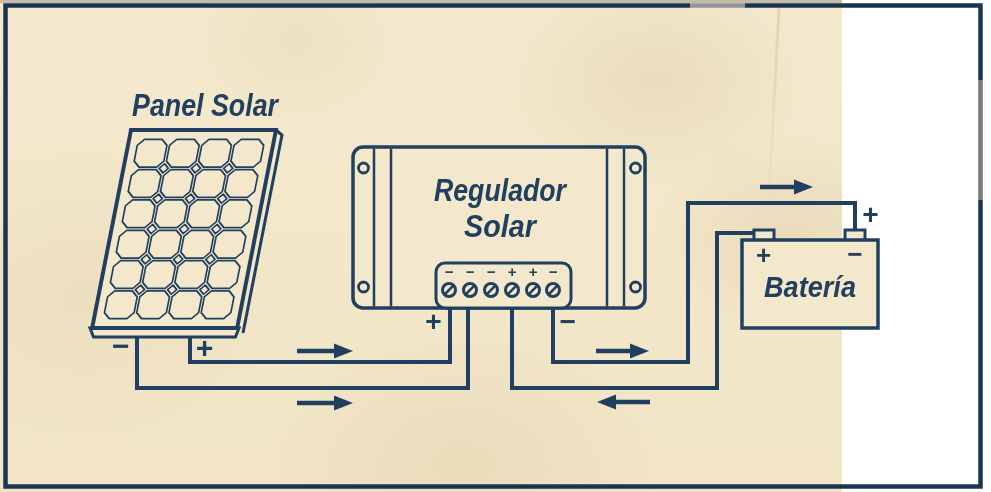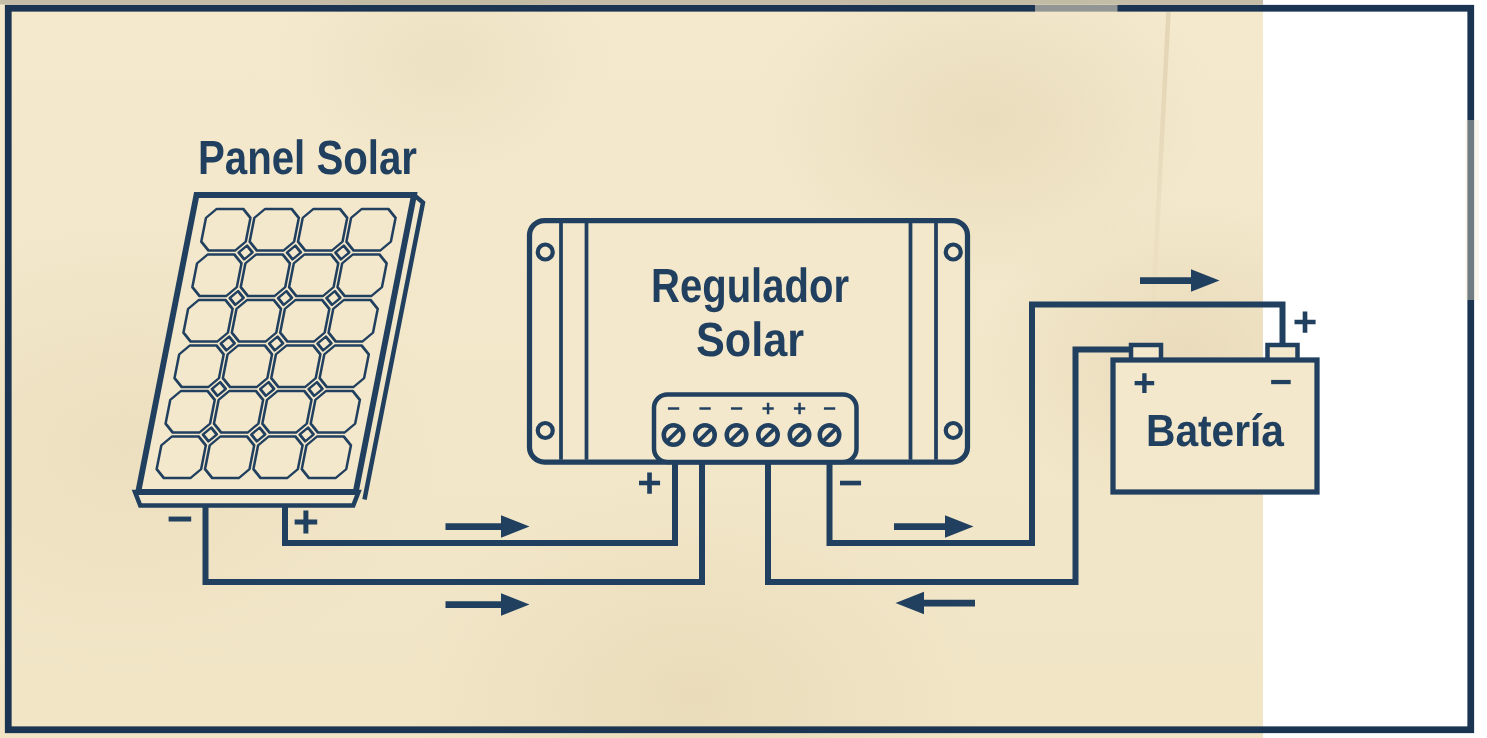--- a/index.html
+++ b/index.html
@@ -14,20 +14,21 @@
   }
   .stage{
     position:relative;width:842px;height:492px;
     background:
       radial-gradient(220px 160px at 78% 16%, rgba(182,158,110,.16), transparent 70%),
       radial-gradient(300px 220px at 10% 60%, rgba(182,158,110,.10), transparent 70%),
       radial-gradient(280px 200px at 55% 94%, rgba(182,158,110,.13), transparent 70%),
       radial-gradient(200px 150px at 94% 48%, rgba(170,140,90,.13), transparent 70%),
       radial-gradient(160px 120px at 35% 8%, rgba(182,158,110,.10), transparent 70%),
       linear-gradient(#f4e9cd,#f1e5c6);
+    font-style: italic;
   }
   .crease{
     position:absolute;left:772px;top:8px;width:3px;height:210px;
     background:linear-gradient(rgba(150,122,75,.18),rgba(150,122,75,0));
     transform:rotate(3deg);
   }
   .edge-top{
     position:absolute;left:0;top:0;width:100%;height:3px;
     background:rgba(110,110,98,.35);
   }

